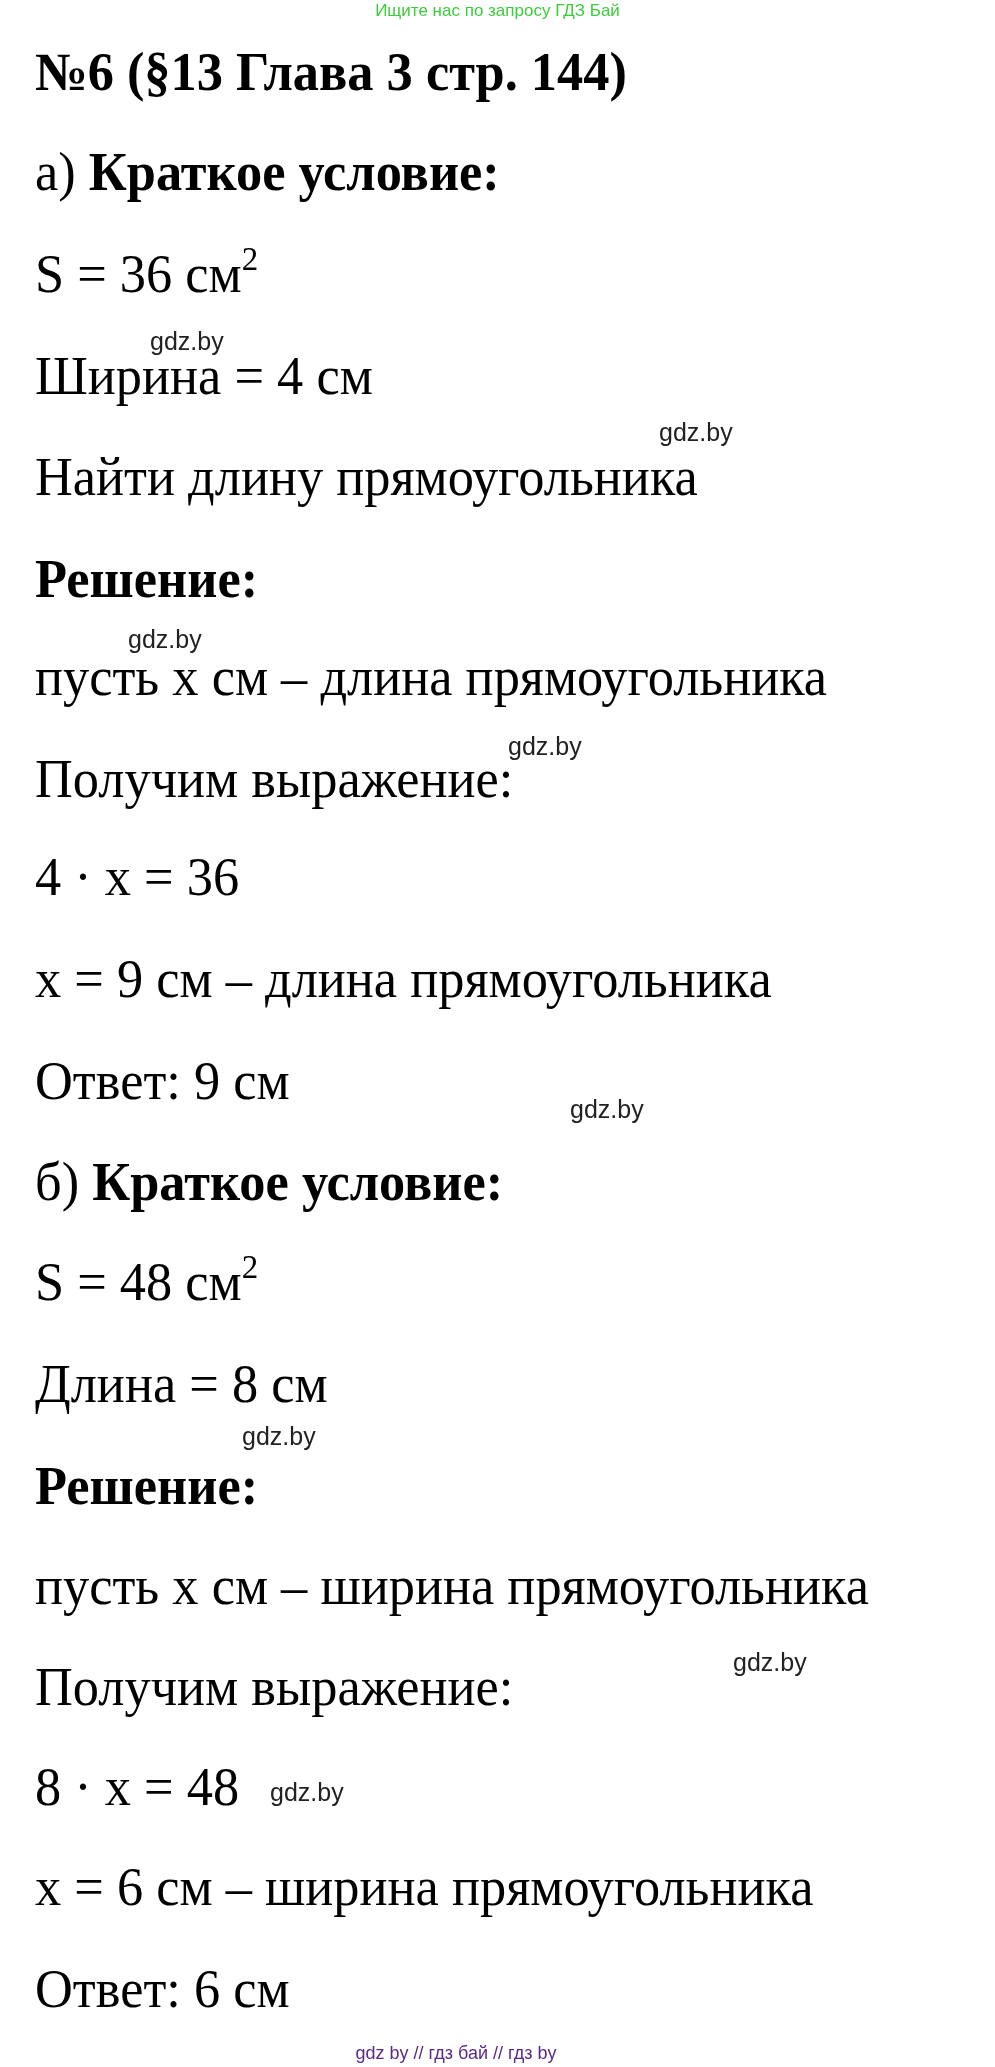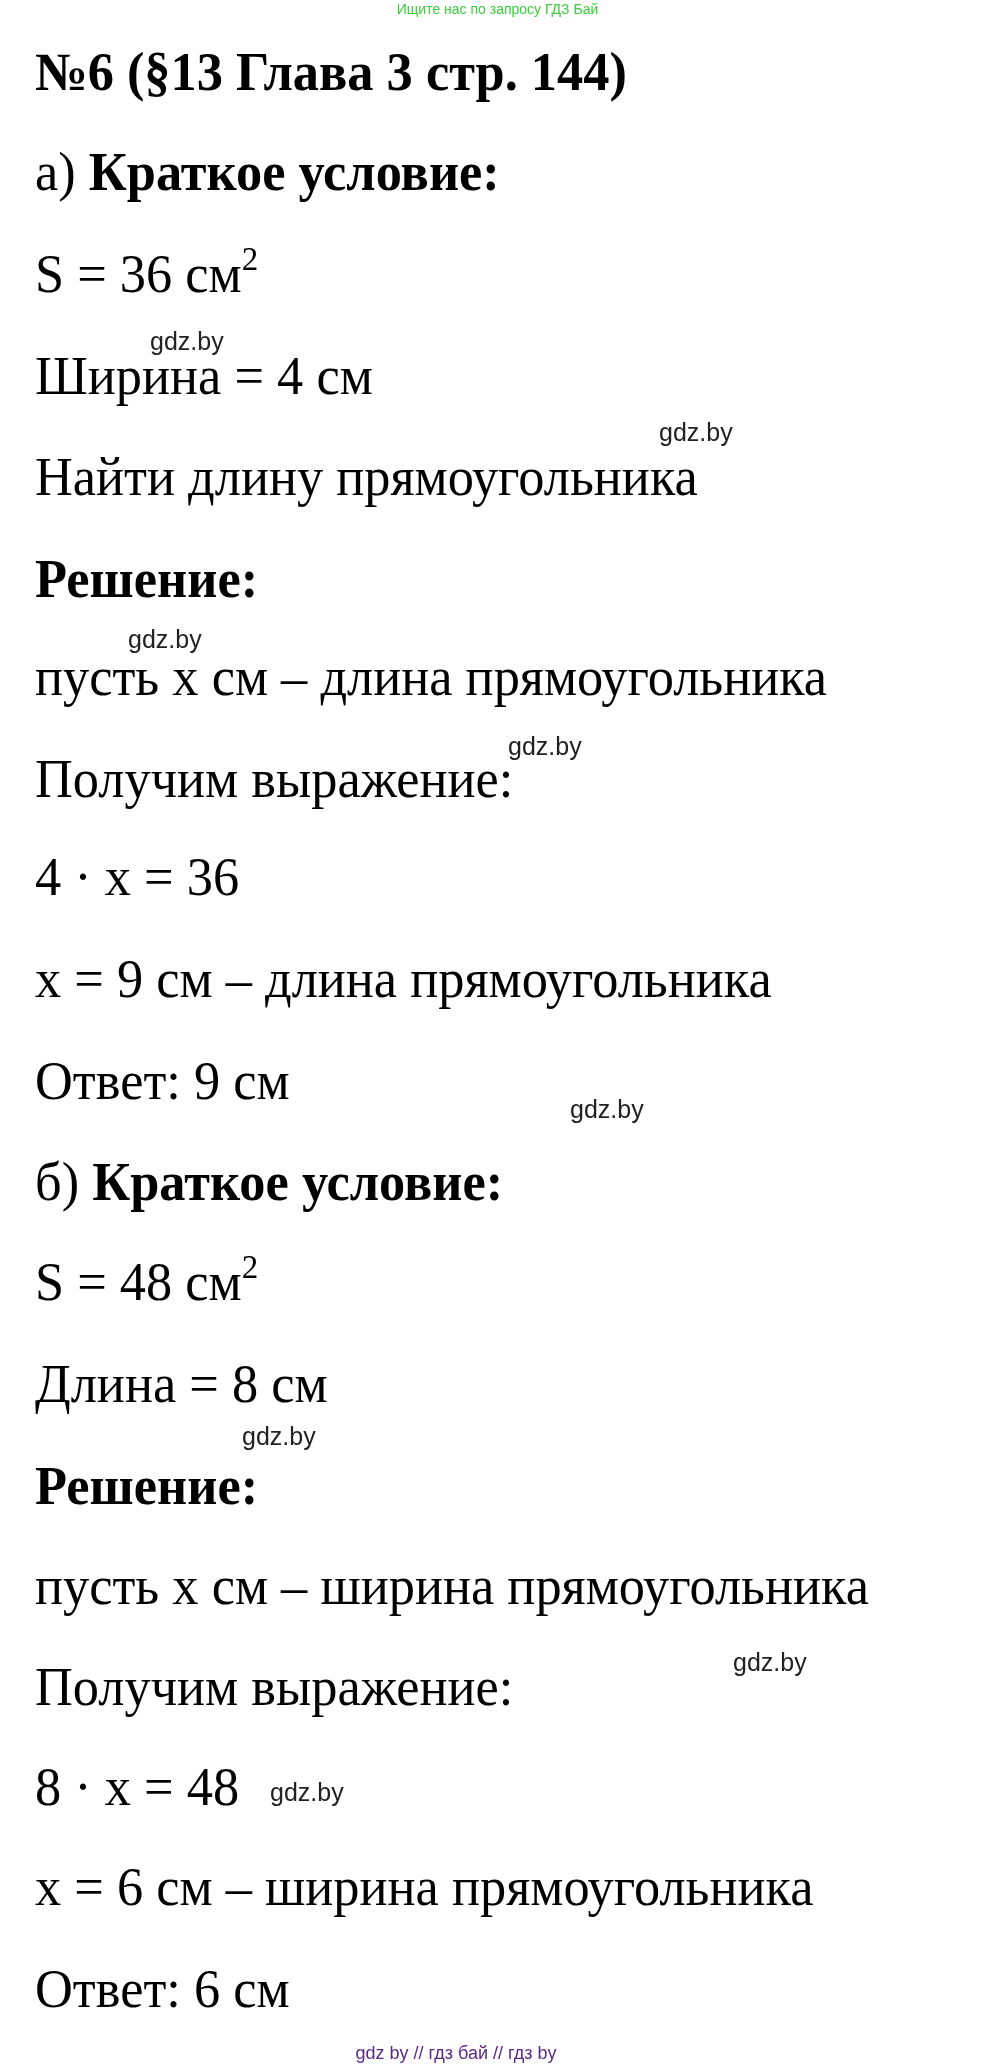--- a/index.html
+++ b/index.html
@@ -24,21 +24,21 @@
     font-size: 25px;
     line-height: 1;
     color: #222;
     white-space: nowrap;
   }
   .banner {
     position: absolute;
     top: 1px; left: 0; width: 995px;
     text-align: center;
     font-family: "Liberation Sans", "DejaVu Sans", sans-serif;
-    font-size: 14px;
+    font-size: 17px;
     color: #3ccc3c;
   }
   .footer {
     position: absolute;
     top: 2043px; left: 0; width: 912px;
     text-align: center;
     font-family: "Liberation Sans", "DejaVu Sans", sans-serif;
     font-size: 18px;
     color: #5b2a86;
   }

